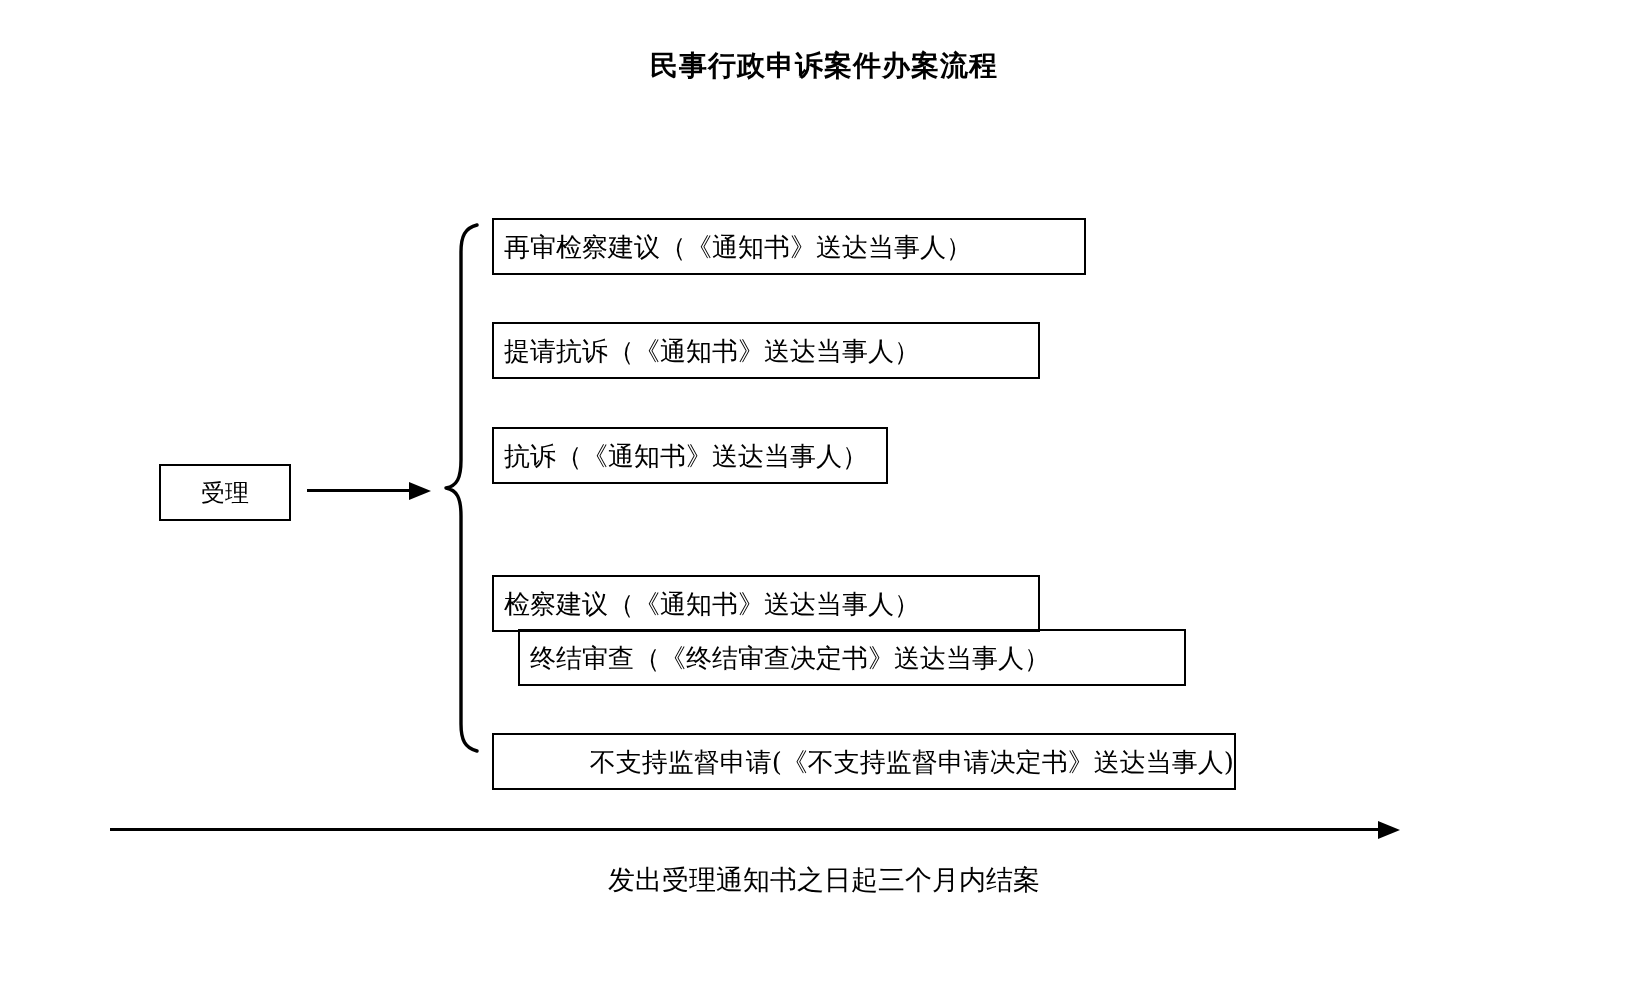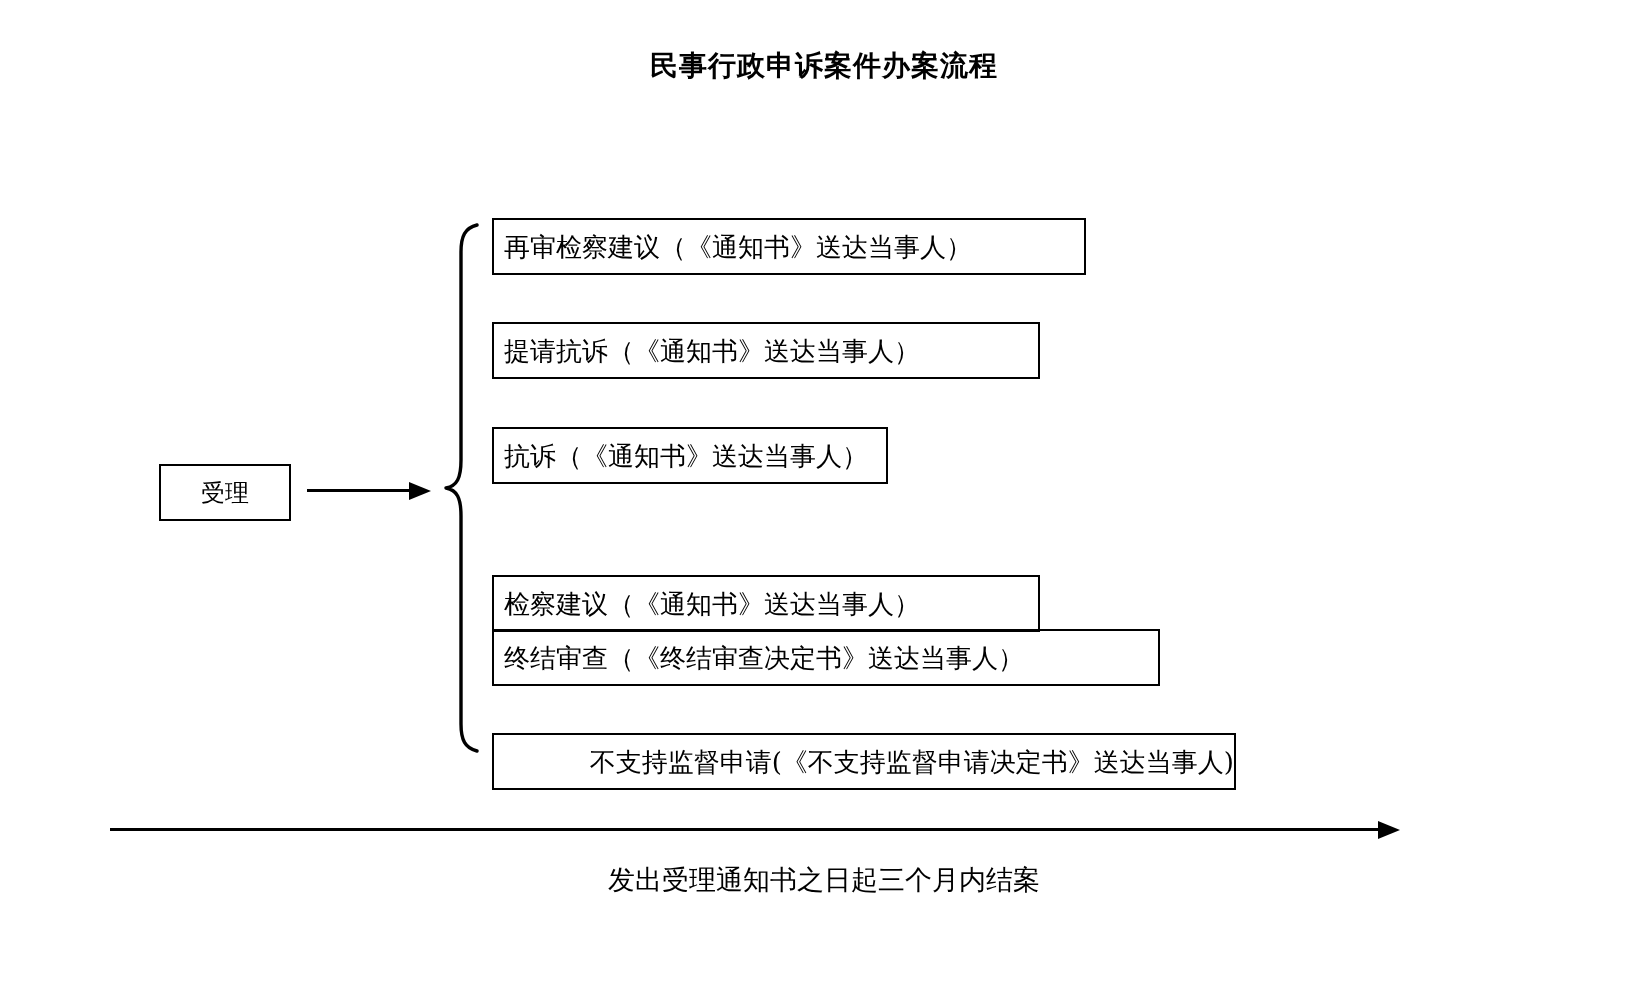--- a/index.html
+++ b/index.html
@@ -99,21 +99,21 @@
     font-size: 26px;
     line-height: 30px;
     white-space: nowrap;
     padding-left: 10px;
   }
 
   #outcome-0 { top: 218px; width: 594px; }
   #outcome-1 { top: 322px; width: 548px; }
   #outcome-2 { top: 427px; width: 396px; }
   #outcome-3 { top: 527px; width: 548px; margin-top: 48px; }
-  #outcome-4 { top: 629px; width: 668px; }
+  #outcome-4 { top: 629px; width: 668px; margin-left: 26px; }
   #outcome-5 { top: 733px; width: 744px; justify-content: flex-end; }
 
   
   #timeline-line {
     left: 110px;
     top: 828px;
     width: 1272px;
   }
   #timeline-head {
     left: 1378px;

